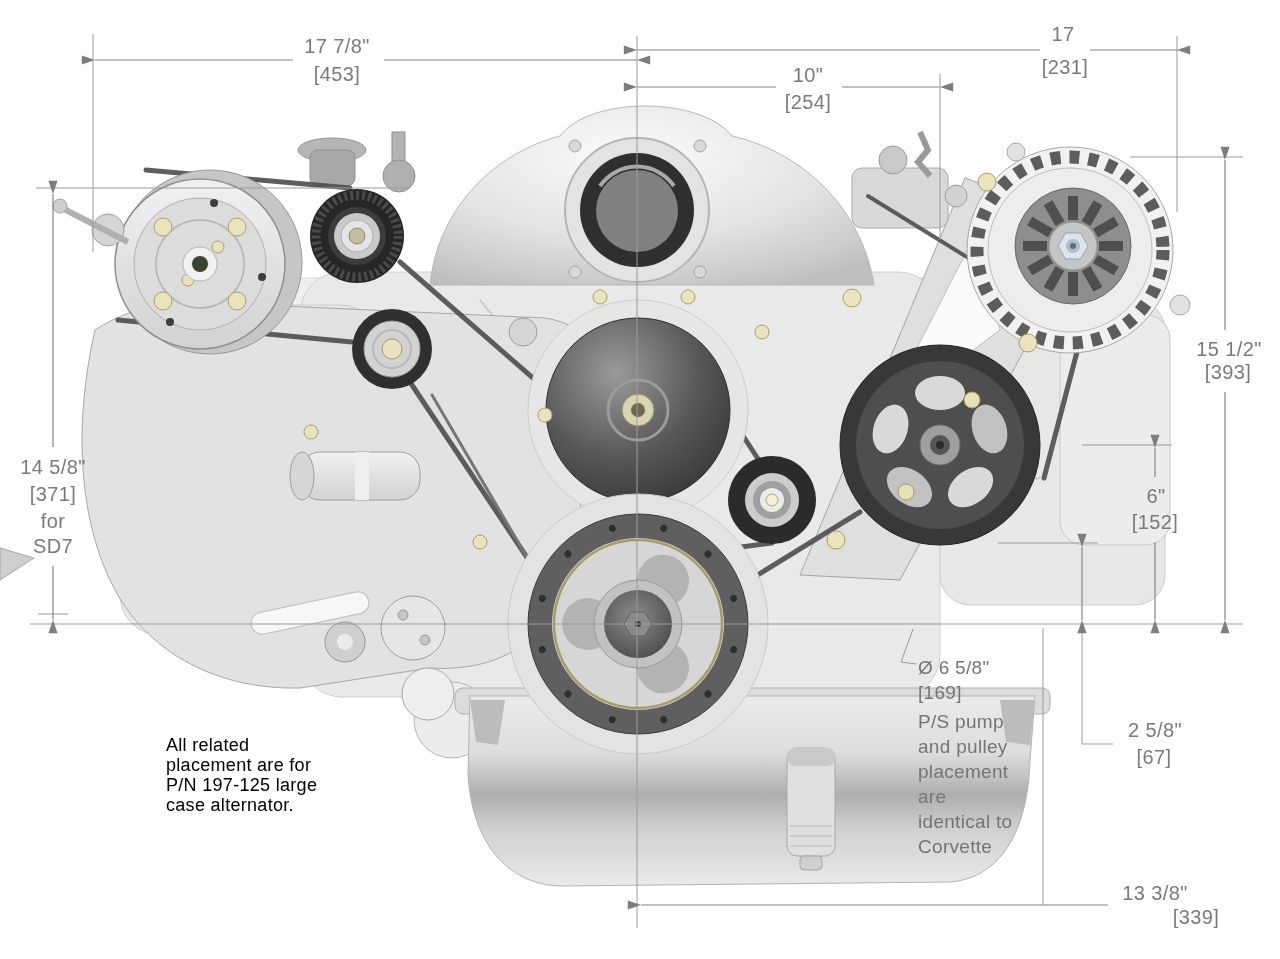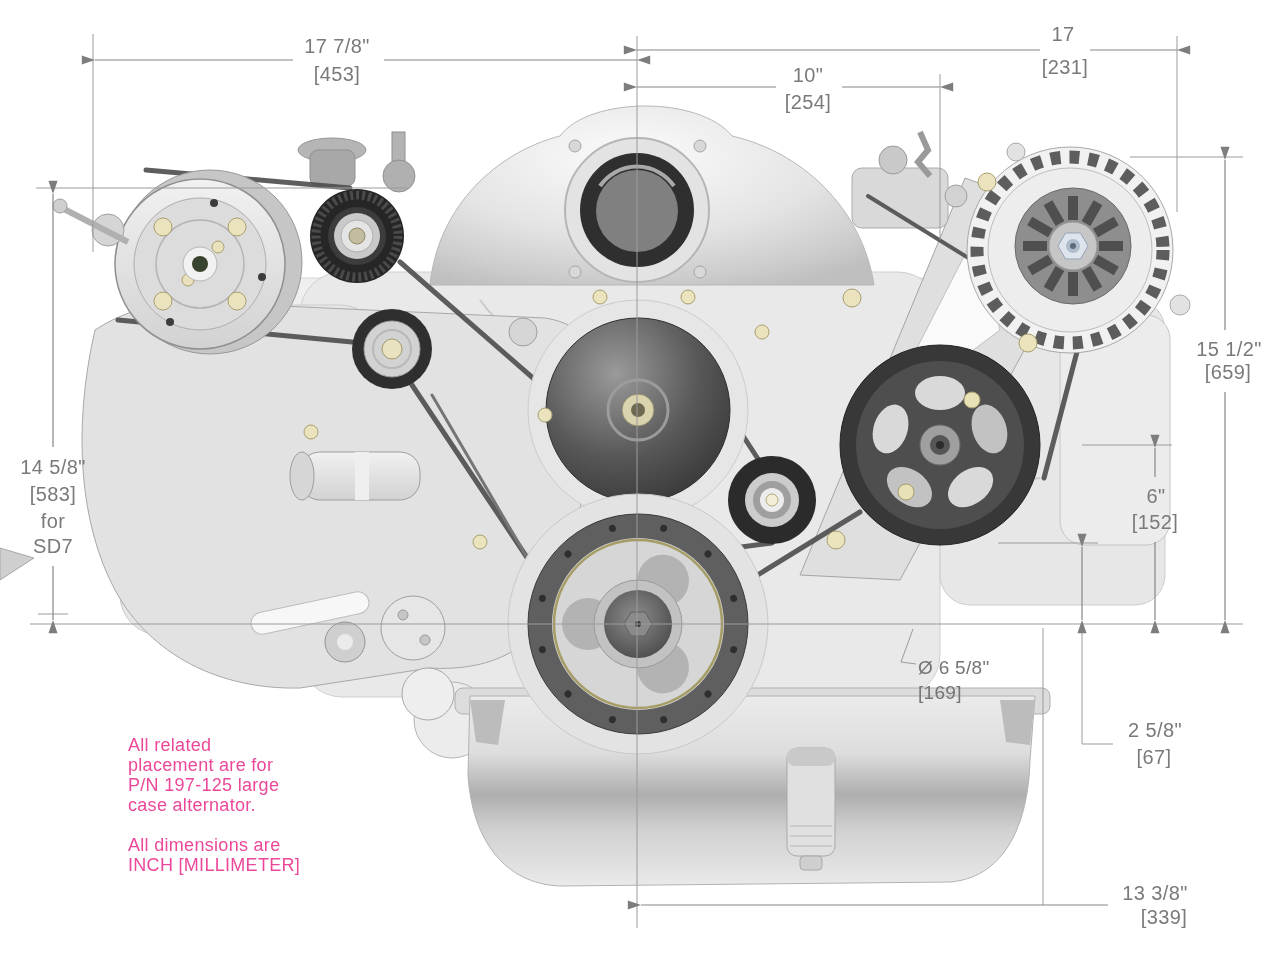--- a/index.html
+++ b/index.html
@@ -4,21 +4,21 @@
 <style>
   html,body{margin:0;padding:0;background:#ffffff;}
   #stage{position:relative;width:1280px;height:959px;background:#ffffff;overflow:hidden;
          font-family:"Liberation Sans",sans-serif;}
   #stage svg{position:absolute;left:0;top:0;}
   .dim{position:absolute;transform:translate(-50%,-50%);font-size:20px;line-height:20px;
        color:#7a7a7a;letter-spacing:.4px;white-space:nowrap;}
   .noteblock{position:absolute;font-size:19px;line-height:25px;color:#757575;
              letter-spacing:.3px;white-space:nowrap;}
   .noteblock span{display:block;}
-  .noteblock--tight{font-size:18px;line-height:20px;color:#ec4899;}
+  .noteblock--tight{font-size:18px;line-height:20px;color:#000000;margin-left:38px;}
 </style>
 </head>
 <body>
 
 <div id="stage">
 
 <svg width="1280" height="959" viewBox="0 0 1280 959">
   <defs>
     <linearGradient id="gLight" x1="0" y1="0" x2="0" y2="1">
       <stop offset="0" stop-color="#f1f1f1"></stop>
@@ -319,45 +319,49 @@
 <div class="dim" style="left:337px;top:46px">17 7/8"</div>
 <div class="dim" style="left:337px;top:74px">[453]</div>
 
 <div class="dim" style="left:1063px;top:34px">17</div>
 <div class="dim" style="left:1065px;top:67px">[231]</div>
 
 <div class="dim" style="left:808px;top:75px">10"</div>
 <div class="dim" style="left:808px;top:102px">[254]</div>
 
 <div class="dim" style="left:53px;top:467px">14 5/8"</div>
-<div class="dim" style="left:53px;top:494px">[583]</div>
+<div class="dim" style="left:53px;top:494px">[371]</div>
 <div class="dim" style="left:53px;top:521px">for</div>
 <div class="dim" style="left:53px;top:546px">SD7</div>
 
 <div class="dim" style="left:1229px;top:349px">15 1/2"</div>
-<div class="dim" style="left:1228px;top:372px">[659]</div>
+<div class="dim" style="left:1228px;top:372px">[393]</div>
 
 <div class="dim" style="left:1156px;top:496px">6"</div>
 <div class="dim" style="left:1155px;top:522px">[152]</div>
 
 <div class="dim" style="left:1155px;top:730px">2 5/8"</div>
 <div class="dim" style="left:1154px;top:757px">[67]</div>
 
 <div class="dim" style="left:1155px;top:893px">13 3/8"</div>
-<div class="dim" style="left:1164px;top:917px">[339]</div>
+<div class="dim" style="left:1196px;top:917px">[339]</div>
 
 <div class="noteblock" style="left:918px;top:655px">
   <span>Ø 6 5/8"</span>
   <span>[169]</span>
+</div>
+<div class="noteblock" style="left:918px;top:709px">
+  <span>P/S pump</span>
+  <span>and pulley</span>
+  <span>placement</span>
+  <span>are</span>
+  <span>identical to</span>
+  <span>Corvette</span>
 </div>
 
 <div class="noteblock noteblock--tight" style="left:128px;top:735px">
   <span>All related</span>
   <span>placement are for</span>
   <span>P/N 197-125 large</span>
   <span>case alternator.</span>
 </div>
-<div class="noteblock noteblock--tight" style="left:128px;top:835px">
-  <span>All dimensions are</span>
-  <span>INCH [MILLIMETER]</span>
+
 </div>
 
-</div>
-
 </body></html>

